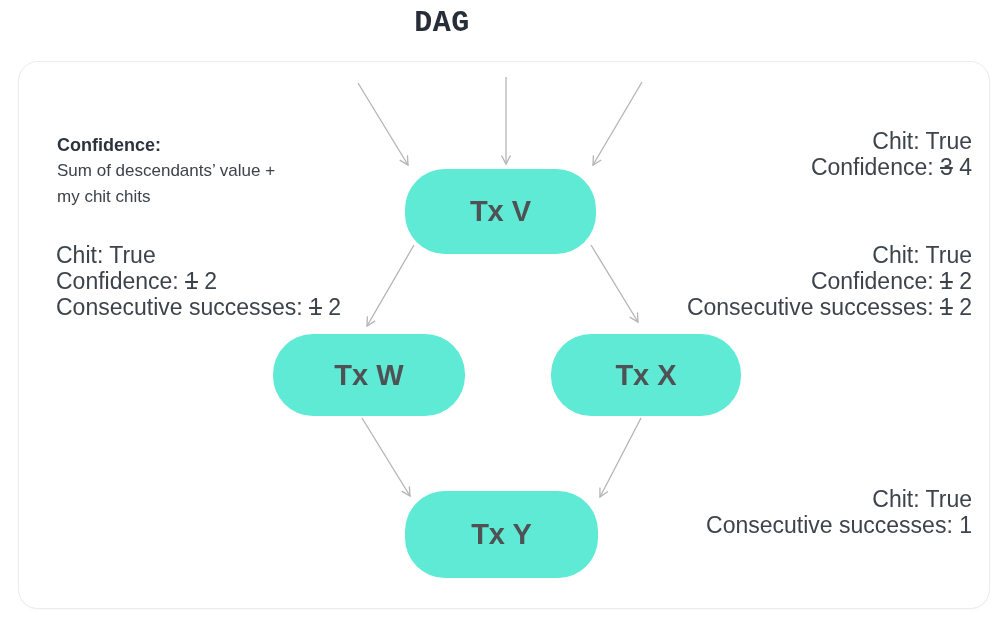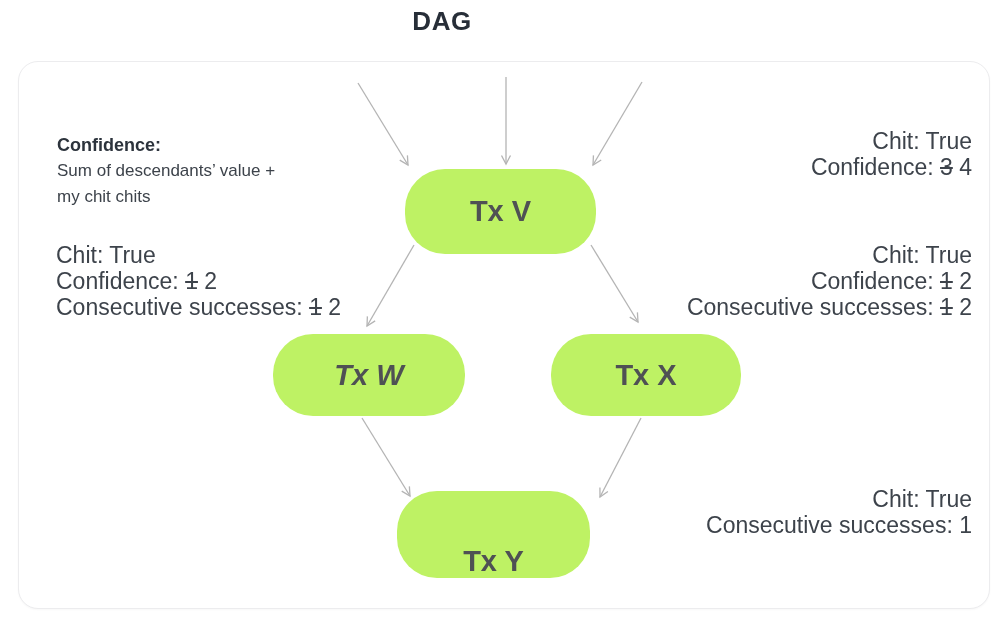--- a/index.html
+++ b/index.html
@@ -6,44 +6,45 @@
   html, body { background: #ffffff; }
   body {
     width: 1008px; height: 624px;
     position: relative; overflow: hidden;
     font-family: "Liberation Sans", sans-serif;
     color: #3d434b;
   }
   .page-title {
     position: absolute; left: 0; top: 6; width: 884px;
     text-align: center;
-    font-size: 26px; font-weight: bold; letter-spacing: 0.5px;
+    font-size: 30px; font-weight: bold; letter-spacing: 0.5px;
     color: #272e38;
     top: 6px;
+    font-family: Liberation Mono, monospace;
   }
   .card {
     position: absolute; left: 18px; top: 61px;
     width: 972px; height: 548px;
     background: #ffffff;
     border: 1px solid #ececee;
     border-radius: 20px;
     box-shadow: 0 1px 2px rgba(0,0,0,0.03);
   }
   .edges { position: absolute; left: 0; top: 0; width: 972px; height: 548px; pointer-events: none; }
   .node {
     position: absolute;
-    background: #bef264;
+    background: #5eead4;
     border-radius: 40px;
     display: flex; align-items: center; justify-content: center;
     font-size: 29px; font-weight: bold; color: #4f5154;
   }
   .node-v { left: 386px; top: 107px; width: 191px; height: 85px; }
-  .node-w { left: 254px; top: 272px; width: 192px; height: 82px; font-style: italic; }
+  .node-w { left: 254px; top: 272px; width: 192px; height: 82px; }
   .node-x { left: 532px; top: 272px; width: 190px; height: 82px; text-align: center; }
-  .node-y { left: 378px; top: 429px; width: 193px; height: 87px; align-items: flex-end; }
+  .node-y { left: 386px; top: 429px; width: 193px; height: 87px; }
   .legend {
     position: absolute; left: 38px; top: 70px;
     font-size: 17px; line-height: 26px; color: #3d434b;
   }
   .legend-heading { font-size: 18px; font-weight: bold; color: #2c333c; }
   .stats {
     position: absolute;
     font-size: 23px; line-height: 26px; color: #3d434b;
     white-space: nowrap;
   }

